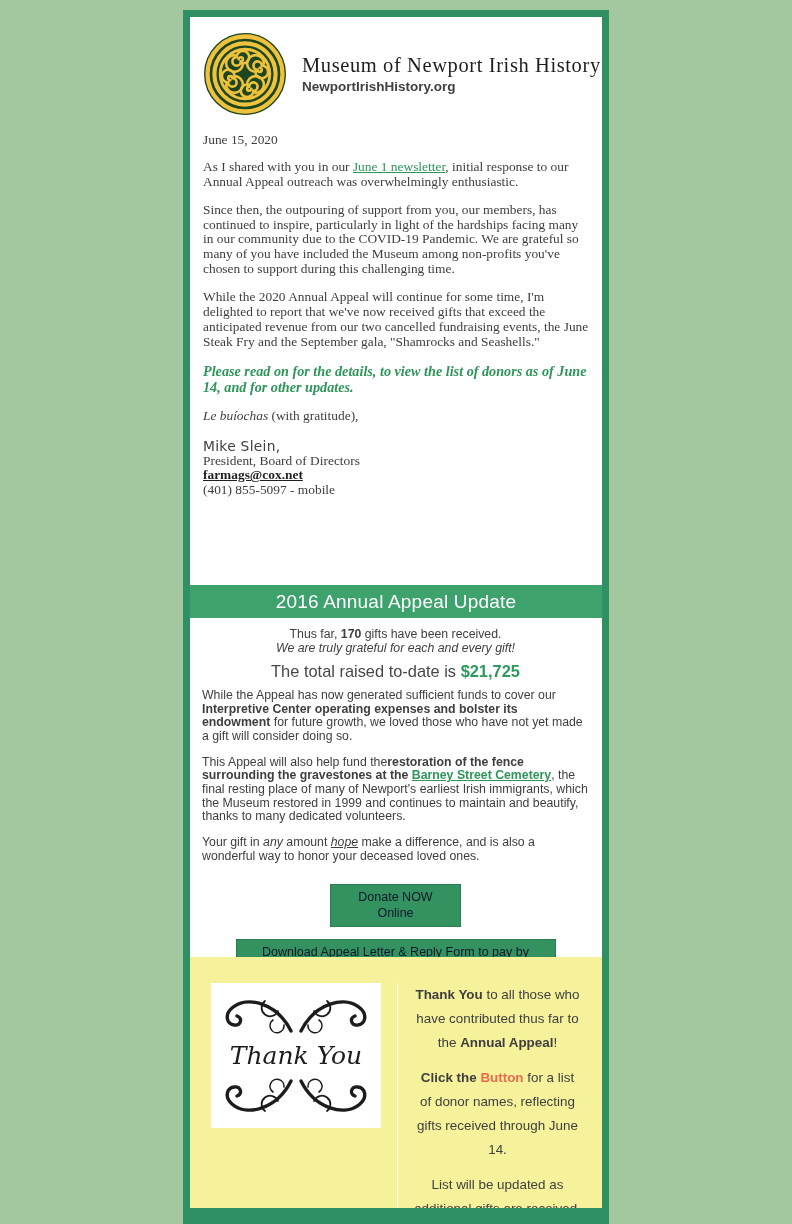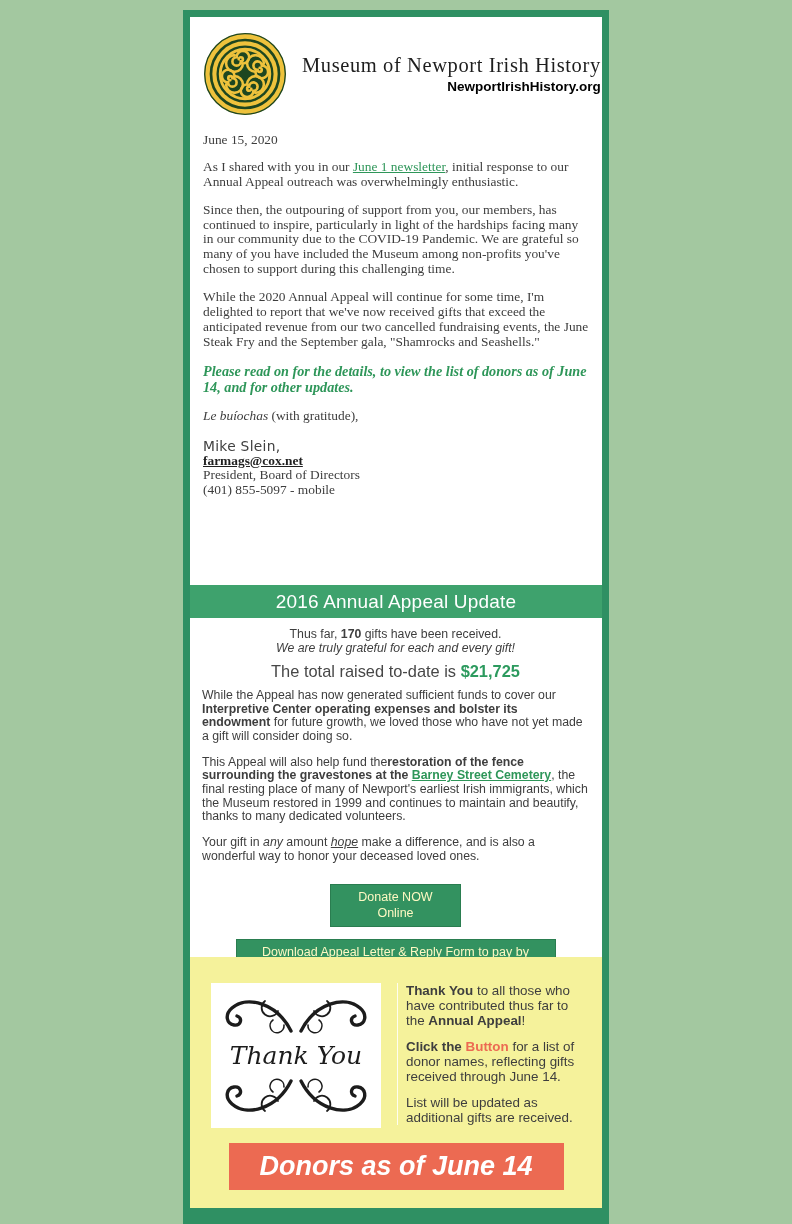--- a/index.html
+++ b/index.html
@@ -19,21 +19,21 @@
     font-family:"Liberation Serif","DejaVu Serif",serif;
     font-size:13.4px;line-height:14.8px;color:#3d3d3d;
   }
   .brand{display:flex;align-items:center;gap:15px;margin-top:5px;}
   .logo{width:84px;height:84px;flex:none;}
   .brand-text{display:flex;flex-direction:column;}
   .org-title{
     font-family:"Liberation Serif",serif;font-size:20.5px;line-height:24px;
     color:#1e1e1e;letter-spacing:0.6px;white-space:nowrap;
   }
-  .org-site{font-family:"Liberation Sans",sans-serif;font-weight:bold;font-size:13.5px;color:#000000;margin-top:3px;text-align:right;}
+  .org-site{font-family:"Liberation Sans",sans-serif;font-weight:bold;font-size:13.5px;color:#404040;margin-top:3px;}
   .date{margin-top:17px;}
   .salute{margin-top:13px;font-weight:bold;font-size:14.6px;}
   .lp{margin-top:12px;}
   .callout{
     margin-top:12px;color:#2e9659;font-weight:bold;font-style:italic;
     font-size:14.2px;line-height:16.2px;
   }
   .gratitude{margin-top:12px;}
   .sig-name{
     margin-top:10px;font-family:"DejaVu Sans",sans-serif;
@@ -57,40 +57,40 @@
   .appeal{
     height:339px;box-sizing:border-box;overflow:hidden;
     padding:10px 13px 0 12px;color:#3e3e3e;
     font-size:12.3px;line-height:13.6px;
   }
   .stats{text-align:center;font-size:12.3px;line-height:13.6px;}
   .total{text-align:center;font-size:16.4px;line-height:19px;margin-top:7px;color:#474747;}
   .ap{margin-top:8px;}
   .btn{
     display:block;margin:21px auto 0;box-sizing:border-box;cursor:pointer;
-    background:#339260;border:1px solid #2a7d50;color:#fef9c3;
+    background:#339260;border:1px solid #2a7d50;color:#0f172a;
     text-align:center;font-size:12.5px;line-height:15.5px;
     font-family:"Liberation Sans",sans-serif;
   }
   .btn-donate{width:131px;padding:5px 0;}
   .btn-download{width:320px;padding:5px 12px;margin-top:12px;}
   
   .thanks{
     height:251px;box-sizing:border-box;overflow:hidden;
     background:#f5f29b;padding:26px 21px 0 21px;
   }
   .cols{display:flex;align-items:flex-start;}
   .ty-box{
     width:170px;height:145px;background:#ffffff;flex:none;
     display:flex;align-items:center;justify-content:center;
   }
   .ty-right{
     flex:1;margin-left:16px;border-left:1px solid rgba(255,255,255,0.85);
-    padding-left:8px;text-align:left;
-    font-size:13.4px;line-height:15px;color:#3e3e3e;
+    padding-left:16px;text-align:center;
+    font-size:13.4px;line-height:24px;color:#3e3e3e;
   }
   .ty-right p{margin:0;}
   .ty-right p + p{margin-top:11px;}
   .btn-donors{
     display:block;margin:15px auto 0;width:335px;padding:8px 0;
     background:#ec6a52;border:none;color:#ffffff;
     font-style:italic;font-weight:bold;font-size:27px;line-height:31px;
     font-family:"Liberation Sans",sans-serif;cursor:pointer;
   }
   .footer-bar{height:22px;background:#2f9063;}
@@ -126,24 +126,24 @@
 
     <p class="lp"><span>As I shared with you in our </span><a class="link">June 1 newsletter</a><span>, initial response to our Annual Appeal outreach was overwhelmingly enthusiastic.</span></p>
     <p class="lp">Since then, the outpouring of support from you, our members, has continued to inspire, particularly in light of the hardships facing many in our community due to the COVID-19 Pandemic. We are grateful so many of you have included the Museum among non-profits you've chosen to support during this challenging time.</p>
     <p class="lp">While the 2020 Annual Appeal will continue for some time, I'm delighted to report that we've now received gifts that exceed the anticipated revenue from our two cancelled fundraising events, the June Steak Fry and the September gala, "Shamrocks and Seashells."</p>
 
     <p class="callout">Please read on for the details, to view the list of donors as of June 14, and for other updates.</p>
 
     <p class="gratitude"><span class="i">Le buíochas</span><span> (with gratitude),</span></p>
 
     <div class="sig-name">Mike Slein,</div>
+    <div class="sig-line">President, Board of Directors</div>
     <div class="sig-line">
       <a class="email">farmags@cox.net</a>
     </div>
-    <div class="sig-line">President, Board of Directors</div>
     <div class="sig-line">(401) 855-5097 - mobile</div>
   </div>
 
   <div class="banner">2016 Annual Appeal Update</div>
 
   <div class="appeal">
     <div class="stats">
       <div><span>Thus far, </span><span class="b">170</span><span> gifts have been received.</span></div>
       <div class="i">We are truly grateful for each and every gift!</div>
     </div>

